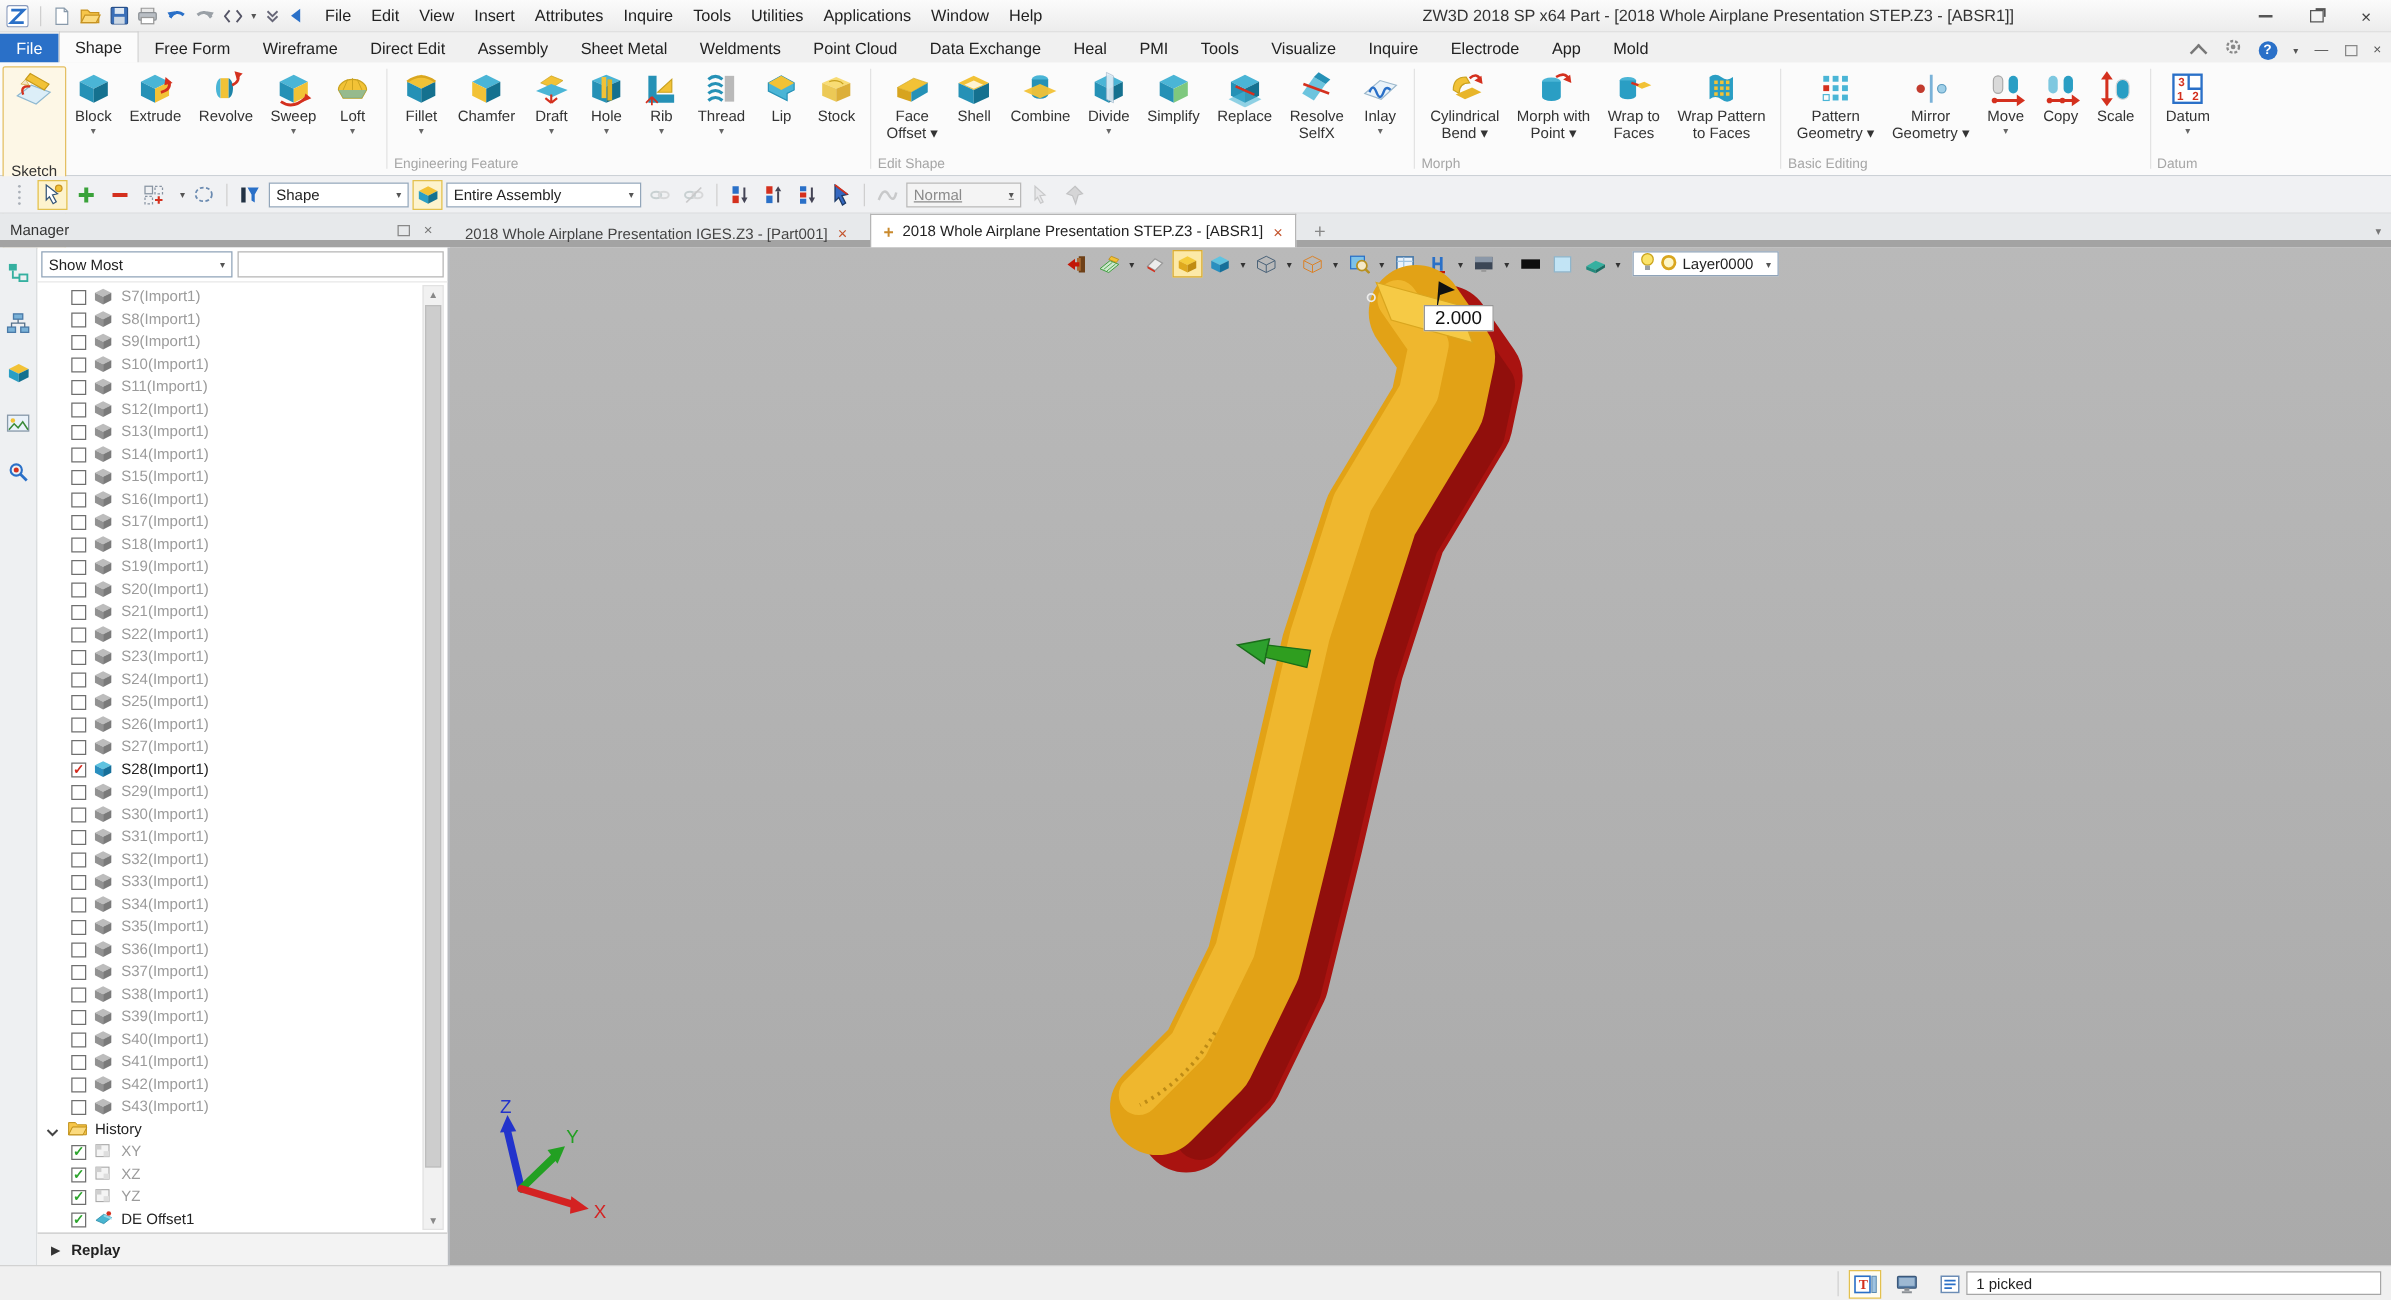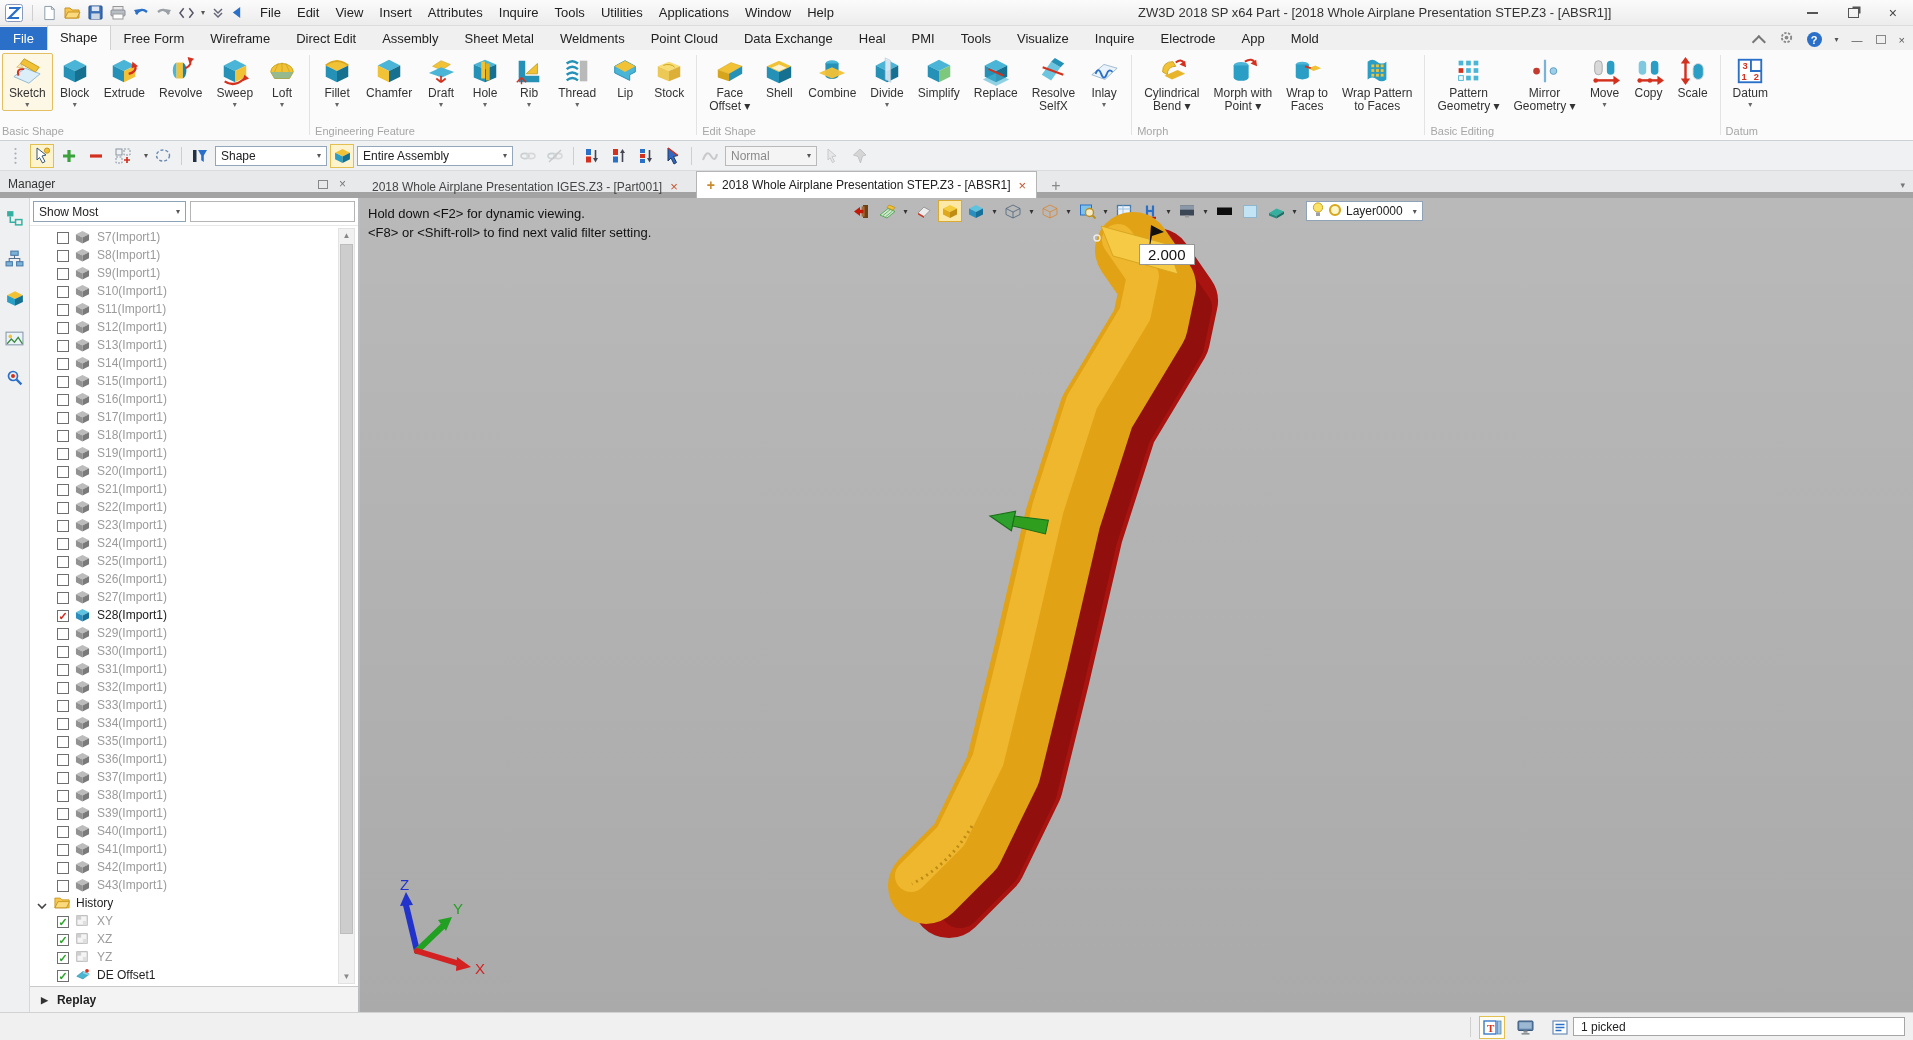--- a/index.html
+++ b/index.html
@@ -31,36 +31,36 @@
   .helpq{width:15px;height:15px;border-radius:50%;background:#2a70c8;color:#fff;font-size:11px;font-weight:bold;
     display:flex;align-items:center;justify-content:center;}
   .smallarr{font-size:8px;color:#555;}
   .mwin{font-size:11px;color:#555;}
   
   .ribbon{position:absolute;left:0;top:50px;width:100%;height:91px;background:#fbfbfb;
     border-bottom:1px solid #ccd1d6;display:flex;box-sizing:border-box;}
   .rgroup{display:flex;flex-direction:column;padding:0 2px;}
   .rbtns{display:flex;flex:1;align-items:flex-start;padding-top:3px;}
   .rbtn{display:flex;flex-direction:column;align-items:center;padding:1px 6px 0;border:1px solid transparent;border-radius:2px;cursor:default;}
-  .rbtn.sel{border-color:#e4bf62;background:#fdf7e6;}
+  .rbtn.sel{border-color:#e4bf62;background:#fdf7e6;gap:44px;}
   .ricon{height:32px;display:flex;align-items:center;justify-content:center;}
   .rlabel{font-size:12px;line-height:13px;color:#333;text-align:center;white-space:pre-line;}
   .rarrow{font-size:8px;color:#666;height:10px;line-height:10px;}
   .glabel{font-size:11px;color:#a6a6a6;text-align:left;height:16px;line-height:14px;}
   .gsep{width:1px;background:#e3e3e3;margin:5px 3px;}
   
   .quickbar{position:absolute;left:0;top:141px;width:100%;height:30px;background:#f0f1f3;
     border-bottom:1px solid #d9dbde;display:flex;align-items:center;gap:3px;padding-left:3px;box-sizing:border-box;}
   .qbtn{width:22px;height:22px;display:flex;align-items:center;justify-content:center;border:1px solid transparent;flex:none;}
   .qbtn.hl{background:#fdf3cd;border-color:#e2c04f;}
   .qbtn.dis{opacity:.45;}
   .qsep{width:1px;height:18px;background:#cfcfcf;margin:0 3px;flex:none;}
   .qcombo{height:20px;background:#fff;border:1px solid #93a6ba;font-size:12px;color:#222;
     display:flex;align-items:center;padding:0 5px;justify-content:space-between;box-sizing:border-box;flex:none;}
-  .qcombo.dis{color:#8a8a8a;background:#f4f4f4;border-color:#b9b9b9;}
+  .qcombo.dis{color:#8a8a8a;background:#f4f4f4;border-color:#b9b9b9;text-decoration:underline;}
   .carrow{font-size:8px;color:#555;margin-left:6px;}
   
   .tabrow{position:absolute;left:0;top:171px;width:100%;height:27px;background:#e7e9eb;
     border-bottom:6px solid #a3a3a3;box-sizing:border-box;}
   .mgrhead{position:absolute;left:0;top:0;width:360px;height:26px;display:flex;align-items:center;}
   .mgrhead .t{font-size:12px;color:#333;margin-left:8px;}
   .mgrbtns{margin-left:auto;margin-right:14px;display:flex;gap:11px;align-items:center;color:#777;font-size:11px;}
   .mrest{width:8px;height:7px;border:1.3px solid #888;}
   .doc-tab-bar{position:absolute;left:362px;top:0;height:27px;display:flex;align-items:flex-end;}
   .dtab{height:23px;display:flex;align-items:center;font-size:12px;color:#444;padding:0 10px;white-space:nowrap;cursor:default;margin-top:31px;}
@@ -1366,24 +1366,20 @@
           <span class="varr" style="bottom:0;">▼</span>
         </div>
       </div>
       <div class="replay">
         <span class="tri">▶</span>
         <span>Replay</span>
       </div>
     </div>
 
     <div class="canvas">
-      <div class="hint">
-        <div>Hold down &lt;F2&gt; for dynamic viewing.</div>
-        <div>&lt;F8&gt; or &lt;Shift-roll&gt; to find next valid filter setting.</div>
-      </div>
 
       <div class="view-toolbar" id="viewtools">
           <span class="vbtn">
             <svg width="17" height="15" viewBox="0 0 17 15">
               <rect x="10" y="1" width="5" height="13" fill="#6e4018"></rect>
               <rect x="8.6" y="2.4" width="3" height="10.2" fill="#a86a32"></rect>
               <polygon points="1,7.5 7,3 7,12" fill="#c21807"></polygon>
               <rect x="6.5" y="5.8" width="4" height="3.4" fill="#c21807"></rect>
             </svg>
           </span>

